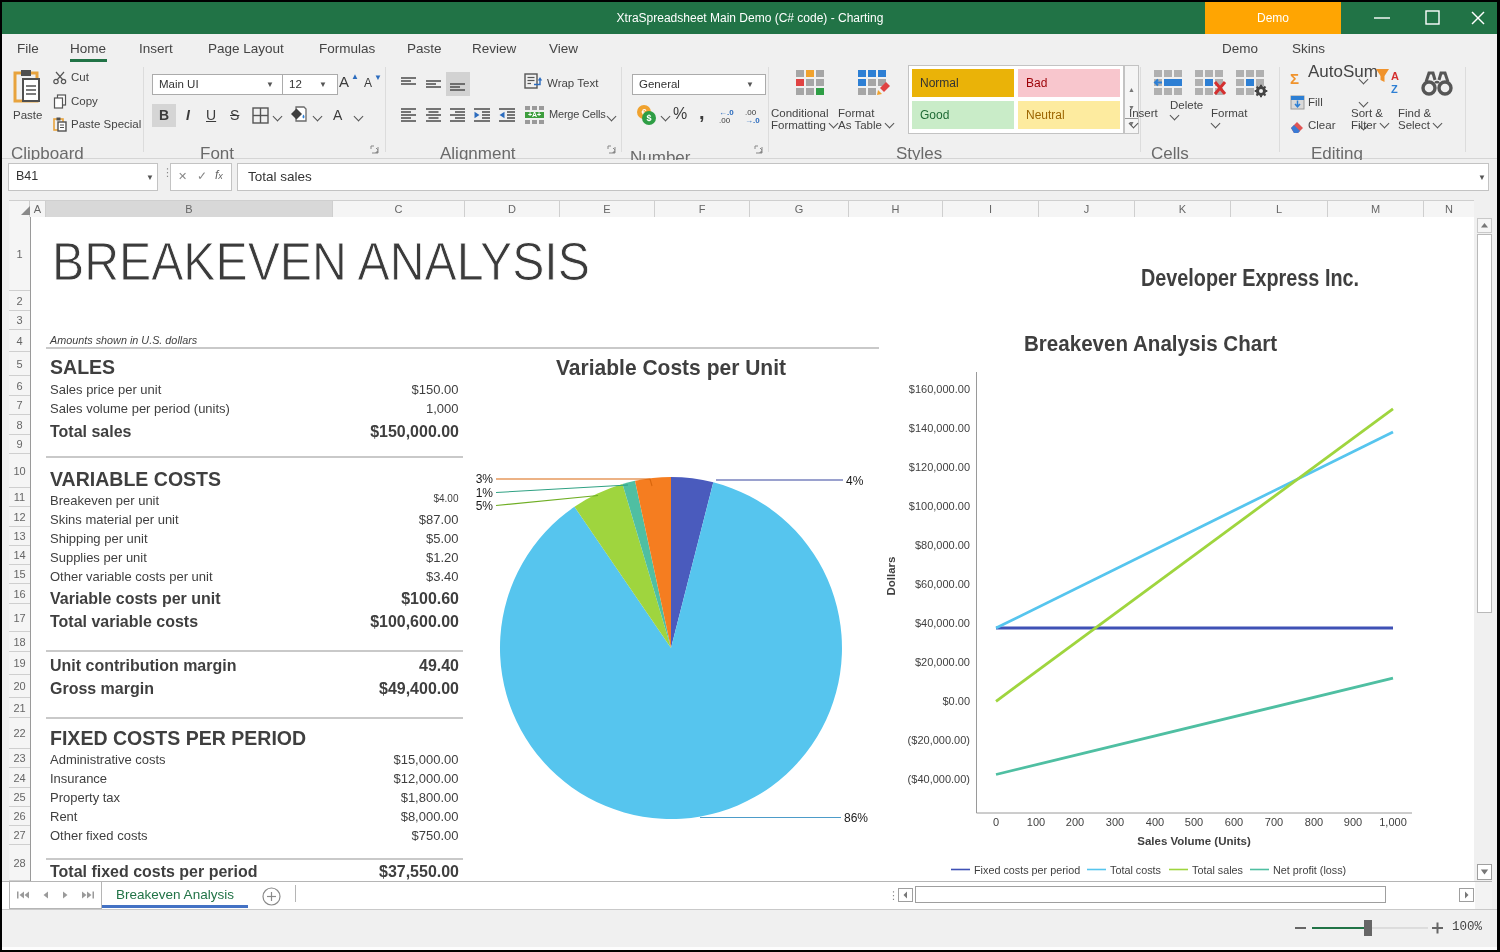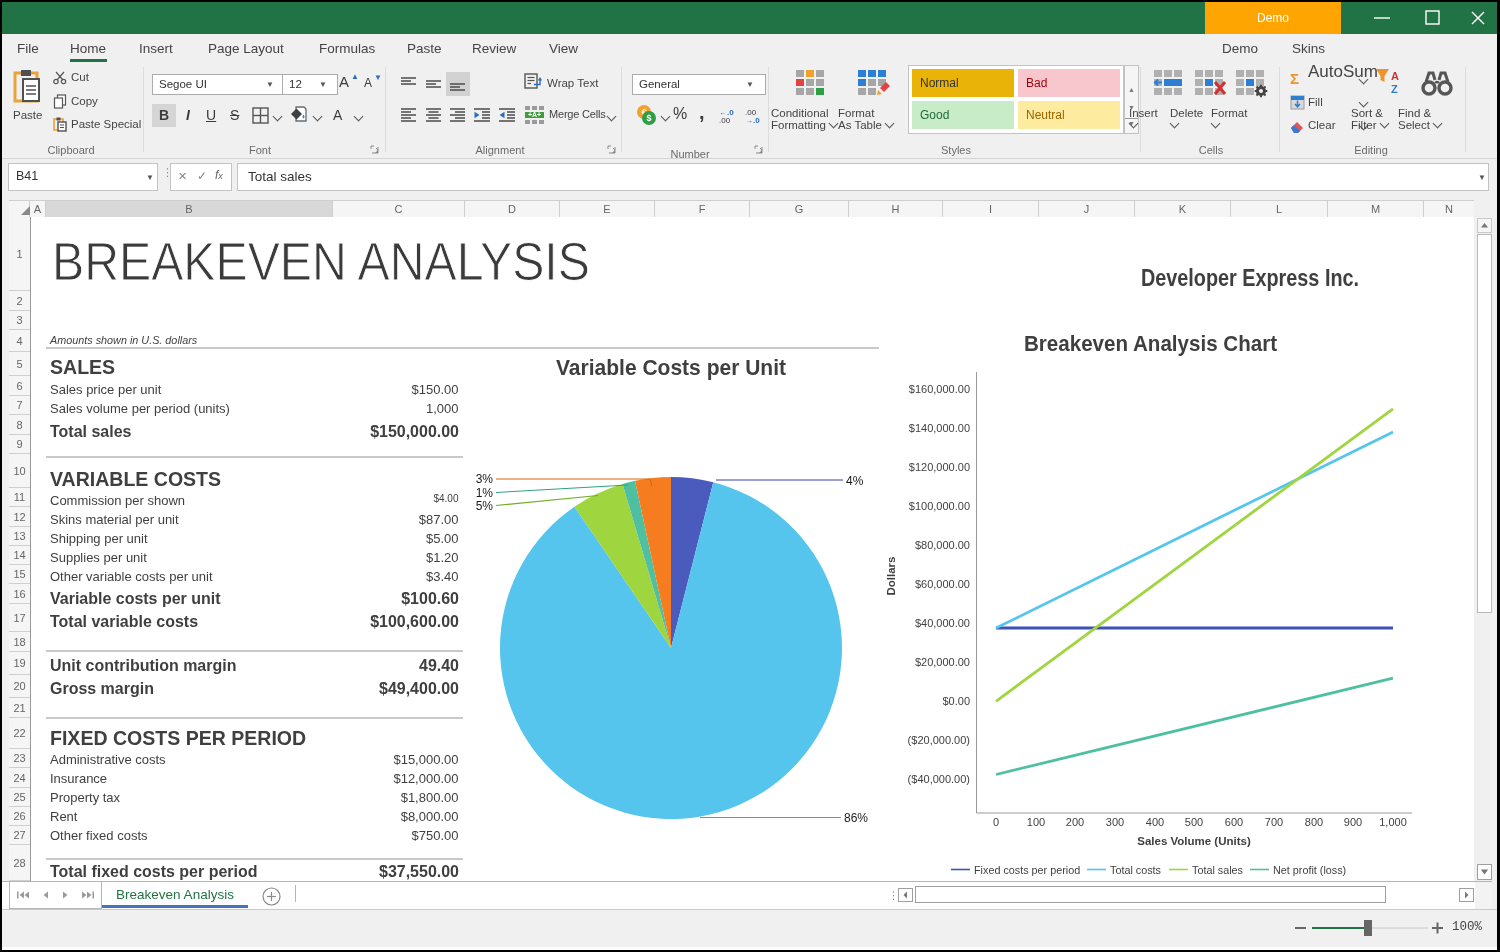--- a/index.html
+++ b/index.html
@@ -1,31 +1,32 @@
 <!DOCTYPE html>
 <html><head><meta charset="utf-8"><style>
 html,body{margin:0;padding:0;background:#000}
 #win{position:relative;width:1500px;height:952px;background:#f0f0f0;font-family:"Liberation Sans",sans-serif;overflow:hidden}
 .abs{position:absolute;white-space:nowrap}
 svg.abs{overflow:visible}
 .fbox{background:#fff;border:1px solid #c3c3c3}
 .combo{position:absolute;background:#fff;border:1px solid #ababab;font-size:11.5px;color:#333}
-.glabel{position:absolute;font-size:11px;color:#6a6a6a;text-align:center;white-space:nowrap}
+.glabel{position:absolute;font-size:17px;color:#6a6a6a;white-space:nowrap}
 .rlbl2{position:absolute;font-size:11.5px;color:#444;text-align:left;white-space:nowrap;line-height:12px}
 .ch{position:absolute;top:0;height:16px;border-right:1px solid #cfcfcf;font-size:11px;color:#666;text-align:center;line-height:17px}
 .rh{position:absolute;border-bottom:1px solid #cfcfcf;font-size:11px;color:#666;text-align:center;width:21px}
 .t{position:absolute;white-space:nowrap;color:#3f3f3f}
 .v{position:absolute;white-space:nowrap;color:#3f3f3f;text-align:right}
 .hline{position:absolute;height:2px;background:#c9c9c9}
 .dn{position:absolute;color:#555;font-size:10px;line-height:10px}
 .achev{position:absolute;width:6px;height:6px;border-right:1.6px solid #555;border-bottom:1.6px solid #555;transform:rotate(45deg)}
 .chev{display:inline-block;width:6px;height:6px;border-right:1.6px solid #555;border-bottom:1.6px solid #555;transform:rotate(45deg);vertical-align:2px;margin-left:1px}
 </style></head><body>
 <div id="win">
 <div class="abs" style="left:2px;top:2px;width:1495px;height:32px;background:#217346"></div>
+<div class="abs" style="left:0;top:11px;width:1500px;text-align:center;font-size:12px;color:#fff">XtraSpreadsheet Main Demo (C# code) - Charting</div>
 <div class="abs" style="left:1205px;top:2px;width:136px;height:32px;background:#ffa502;color:#fff;font-size:12px;text-align:center;line-height:32px">Demo</div>
 <svg class="abs" style="left:1360px;top:2px" width="137" height="32">
 <line x1="14" y1="16" x2="30" y2="16" stroke="#fff" stroke-width="1.4"></line>
 <rect x="66" y="9" width="13" height="13" fill="none" stroke="#fff" stroke-width="1.4"></rect>
 <line x1="112" y1="10" x2="124" y2="22" stroke="#fff" stroke-width="1.4"></line>
 <line x1="124" y1="10" x2="112" y2="22" stroke="#fff" stroke-width="1.4"></line>
 </svg>
 <div class="abs" style="left:17px;top:41px;font-size:13.5px;color:#444;">File</div>
 <div class="abs" style="left:70px;top:41px;font-size:13.5px;color:#444;">Home</div>
 <div class="abs" style="left:139px;top:41px;font-size:13.5px;color:#444;">Insert</div>
@@ -86,21 +87,21 @@
 </svg>
 <div class="abs" style="left:71px;top:95px;font-size:11.5px;color:#444;">Copy</div>
 <svg class="abs" style="left:53px;top:117px" width="14" height="14">
 <rect x="1" y="2" width="9" height="11" fill="none" stroke="#e8a33d" stroke-width="1.6"></rect>
 <rect x="3.5" y="0.5" width="4" height="3" fill="#505050"></rect>
 <rect x="5" y="5" width="8" height="9" fill="#fff" stroke="#505050" stroke-width="1.4"></rect>
 <line x1="7" y1="8" x2="11" y2="8" stroke="#505050" stroke-width="1"></line>
 <line x1="7" y1="10.5" x2="11" y2="10.5" stroke="#505050" stroke-width="1"></line>
 </svg>
 <div class="abs" style="left:71px;top:118px;font-size:11.5px;color:#444;">Paste Special</div>
-<div class="combo" style="left:152px;top:74px;width:125px;height:19px;line-height:19px;padding-left:6px">Segoe UI</div>
+<div class="combo" style="left:152px;top:74px;width:125px;height:19px;line-height:19px;padding-left:6px">Main UI</div>
 <div class="dn" style="left:266px;top:80px;font-size:8px">▼</div>
 <div class="combo" style="left:282px;top:74px;width:48px;height:19px;line-height:19px;padding-left:6px">12</div>
 <div class="dn" style="left:319px;top:80px;font-size:8px">▼</div>
 <div class="abs" style="left:339px;top:73px;font-size:15px;color:#3b3b3b;">A</div>
 <div class="dn" style="left:351px;top:72px;color:#2c6cbe;font-size:8px">▲</div>
 <div class="abs" style="left:364px;top:76px;font-size:12px;color:#3b3b3b;">A</div>
 <div class="dn" style="left:374px;top:73px;color:#2c6cbe;font-size:8px">▼</div>
 <div class="abs" style="left:152px;top:104px;width:24px;height:23px;background:#d5d5d5"></div>
 <div class="abs" style="left:159px;top:107px;font-size:14px;color:#3b3b3b;font-weight:bold;">B</div>
 <div class="abs" style="left:186px;top:107px;font-size:14px;color:#3b3b3b;font-weight:bold;font-style:italic">I</div>
@@ -264,21 +265,21 @@
       <rect x="20" y="0" width="8" height="7" fill="#b0b0b0"></rect>
       <rect x="0" y="9" width="8" height="7" fill="#b0b0b0"></rect>
       <rect x="10" y="9" width="8" height="7" fill="#b0b0b0"></rect>
       <rect x="20" y="9" width="8" height="7" fill="#b0b0b0"></rect>
       <rect x="0" y="18" width="8" height="7" fill="#b0b0b0"></rect>
       <rect x="10" y="18" width="8" height="7" fill="#b0b0b0"></rect>
       <rect x="20" y="18" width="8" height="7" fill="#b0b0b0"></rect>
       <rect x="10" y="9" width="8" height="7" fill="#2d7fd4"></rect>
       <path d="M20,12 L30,24 M30,12 L20,24" stroke="#d43030" stroke-width="3"></path>
     </svg>
-<div class="rlbl2" style="left:1170px;top:107px;width:80px">Delete<br><span class="chev"></span></div>
+<div class="rlbl2" style="left:1170px;top:99px;width:80px">Delete<br><span class="chev"></span></div>
 <svg class="abs" style="left:1236px;top:70px" width="32" height="28">
       <rect x="0" y="0" width="8" height="7" fill="#b0b0b0"></rect>
       <rect x="10" y="0" width="8" height="7" fill="#b0b0b0"></rect>
       <rect x="20" y="0" width="8" height="7" fill="#b0b0b0"></rect>
       <rect x="0" y="9" width="8" height="7" fill="#b0b0b0"></rect>
       <rect x="10" y="9" width="8" height="7" fill="#b0b0b0"></rect>
       <rect x="20" y="9" width="8" height="7" fill="#b0b0b0"></rect>
       <rect x="0" y="18" width="8" height="7" fill="#b0b0b0"></rect>
       <rect x="10" y="18" width="8" height="7" fill="#b0b0b0"></rect>
       <rect x="20" y="18" width="8" height="7" fill="#b0b0b0"></rect>
@@ -399,21 +400,21 @@
     <div class="hline" style="left:46px;top:347px;width:833px"></div>
     <div class="t" style="left:50px;top:355px;font-size:21px;font-weight:bold;color:#3f3f3f;transform:scaleX(0.93);transform-origin:0 50%;">SALES</div>
     <div class="t" style="left:50px;top:382px;font-size:13px;font-weight:normal;color:#3f3f3f;">Sales price per unit</div>
     <div class="v" style="left:198.5px;width:260px;top:382px;font-size:13px;font-weight:normal;">$150.00</div>
     <div class="t" style="left:50px;top:401px;font-size:13px;font-weight:normal;color:#3f3f3f;">Sales volume per period (units)</div>
     <div class="v" style="left:198.5px;width:260px;top:401px;font-size:13px;font-weight:normal;">1,000</div>
     <div class="t" style="left:50px;top:422px;font-size:17px;font-weight:bold;color:#3f3f3f;transform:scaleX(0.94);transform-origin:0 50%;">Total sales</div>
     <div class="v" style="left:198.5px;width:260px;top:422px;font-size:17px;font-weight:bold;transform:scaleX(0.94);transform-origin:100% 50%;">$150,000.00</div>
     <div class="hline" style="left:46px;top:456px;width:417px"></div>
     <div class="t" style="left:50px;top:466.5px;font-size:21px;font-weight:bold;color:#3f3f3f;transform:scaleX(0.93);transform-origin:0 50%;">VARIABLE COSTS</div>
-    <div class="t" style="left:50px;top:493px;font-size:13px;font-weight:normal;color:#3f3f3f;">Commission per shown</div>
+    <div class="t" style="left:50px;top:493px;font-size:13px;font-weight:normal;color:#3f3f3f;">Breakeven per unit</div>
     <div class="v" style="left:198.5px;width:260px;top:493px;font-size:10px;font-weight:normal;">$4.00</div>
     <div class="t" style="left:50px;top:512px;font-size:13px;font-weight:normal;color:#3f3f3f;">Skins material per unit</div>
     <div class="v" style="left:198.5px;width:260px;top:512px;font-size:13px;font-weight:normal;">$87.00</div>
     <div class="t" style="left:50px;top:531px;font-size:13px;font-weight:normal;color:#3f3f3f;">Shipping per unit</div>
     <div class="v" style="left:198.5px;width:260px;top:531px;font-size:13px;font-weight:normal;">$5.00</div>
     <div class="t" style="left:50px;top:550px;font-size:13px;font-weight:normal;color:#3f3f3f;">Supplies per unit</div>
     <div class="v" style="left:198.5px;width:260px;top:550px;font-size:13px;font-weight:normal;">$1.20</div>
     <div class="t" style="left:50px;top:569px;font-size:13px;font-weight:normal;color:#3f3f3f;">Other variable costs per unit</div>
     <div class="v" style="left:198.5px;width:260px;top:569px;font-size:13px;font-weight:normal;">$3.40</div>
     <div class="t" style="left:50px;top:589px;font-size:17px;font-weight:bold;color:#3f3f3f;transform:scaleX(0.94);transform-origin:0 50%;">Variable costs per unit</div>

